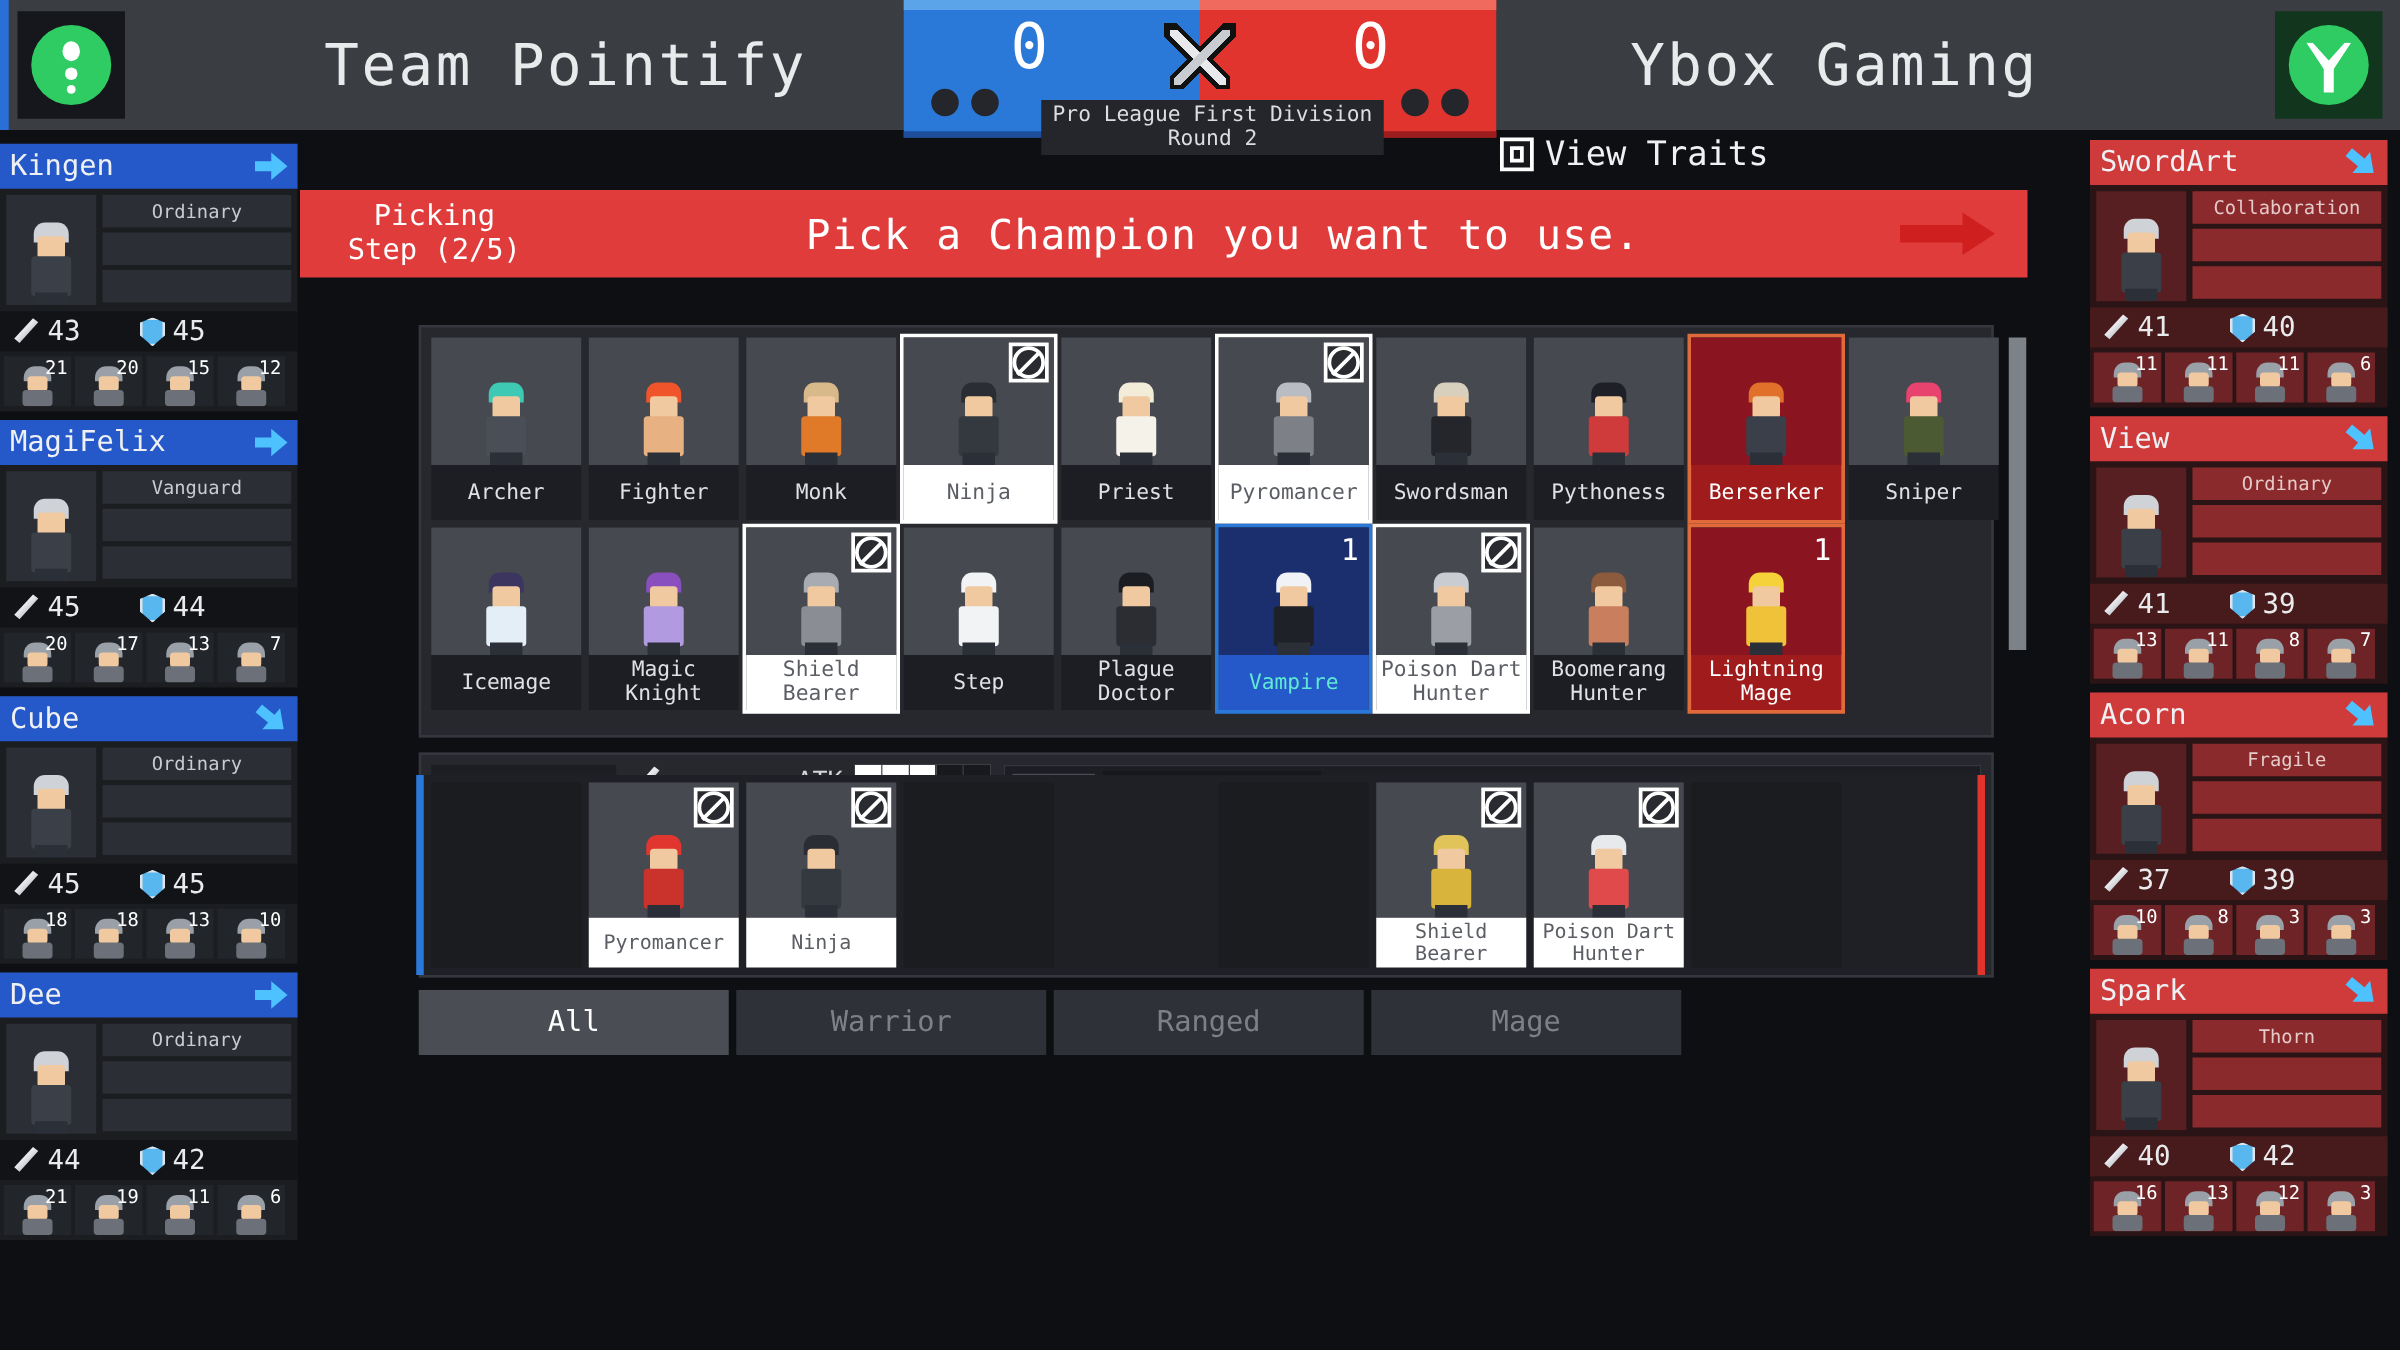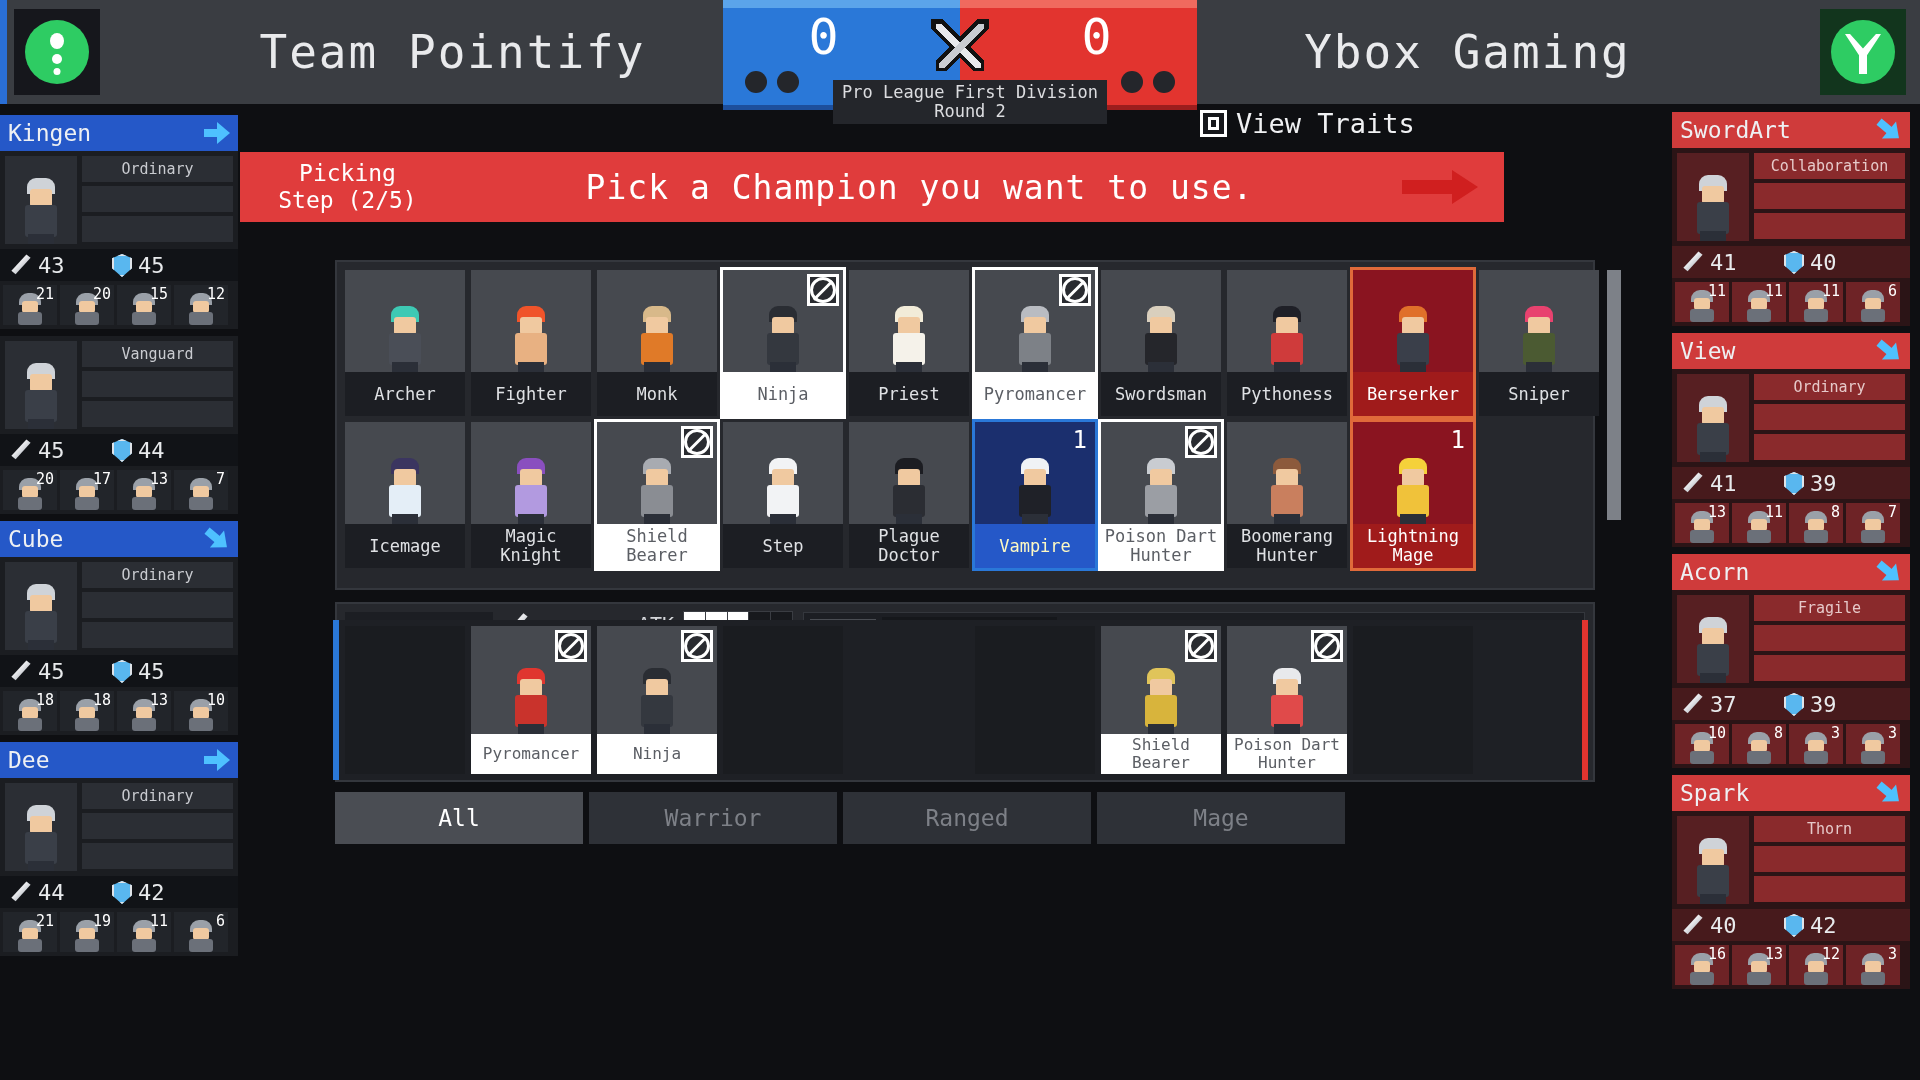--- a/index.html
+++ b/index.html
@@ -54,21 +54,21 @@
     padding:3px 6px; z-index:4; }
 
   
   #view-traits { position:absolute; left:1200px; top:108px; display:flex; align-items:center; gap:9px; z-index:20;}
   .key-box { width:27px;height:27px;border:3px solid #fff; background:#17181c;
     display:flex;align-items:center;justify-content:center; }
   .key-box i { width:11px;height:13px;border:3px solid #fff; display:block;}
   #view-traits span { color:#f0f1f3; font-size:27px; }
 
   
-  #banner { position:absolute; left:240px; top:152px; width:1264px; height:70px;
+  #banner { position:absolute; left:240px; top:152px; width:1382px; height:70px;
     background:#e03c3c; display:flex; align-items:center; }
   #banner .step { width:215px; color:#fff; font-size:23px; line-height:27px; text-align:center;}
   #banner .msg { flex:1; text-align:center; color:#fff; font-size:33px; letter-spacing:1px;}
   #banner .arrow { width:120px; display:flex; align-items:center; justify-content:center;}
   .arrow-shape { width:84px;height:34px; position:relative; }
   .arrow-shape::before{content:"";position:absolute;left:0;top:10px;width:54px;height:14px;background:#d01f1f;}
   .arrow-shape::after{content:"";position:absolute;left:50px;top:0;width:0;height:0;
     border-top:17px solid transparent;border-bottom:17px solid transparent;border-left:26px solid #d01f1f;}
 
   
@@ -121,21 +121,21 @@
     background:#26282d; border:2px solid #34373d; display:flex; }
   #grid { flex:1; display:grid; grid-template-columns:repeat(10,120px);
     grid-auto-rows:146px; gap:6px; padding:8px; }
   .champ { background:#1c1e23; position:relative; display:flex; flex-direction:column;
     cursor:pointer; }
   .champ .art { flex:1; background:#46494f; position:relative; overflow:hidden; }
   .champ .lbl { height:44px; display:flex; align-items:center; justify-content:center;
     text-align:center; color:#dfe1e4; font-size:17px; line-height:19px; padding:0 2px;}
   .champ.white .lbl { background:#fff; color:#5b5e64; }
   .champ.sel-blue { outline:3px solid #2a78d8; }
-  .champ.sel-blue .lbl { background:#2558c8; color:#fef9c3; }
+  .champ.sel-blue .lbl { background:#2558c8; color:#5eead4; }
   .champ.sel-blue .art { background:#1b2f6e; }
   .champ.sel-red { outline:3px solid #e06a3a; }
   .champ.sel-red .lbl { background:#a01b1b; color:#fff; }
   .champ.sel-red .art { background:#8a1420; }
   .champ.outline-white { outline:3px solid #fff; }
   .ban { position:absolute; right:4px; top:4px; width:32px;height:32px;border:3px solid #fff;
     background:rgba(18,19,23,.55); display:flex;align-items:center;justify-content:center; z-index:5;}
   .ban::before{content:"";width:20px;height:20px;border:3px solid #fff;border-radius:50%;}
   .ban::after{content:"";position:absolute;width:26px;height:3px;background:#fff;transform:rotate(-45deg);}
   .cnum { position:absolute; right:8px; top:4px; color:#fff; font-size:24px; z-index:5; }
@@ -337,20 +337,26 @@
           <b>12</b>
           <div class="spr mini">
             <div class="hair" style="background:#9aa0a8"></div>
             <div class="face"></div>
             <div class="body" style="background:#6b7079"></div>
           </div>
         </div>
       </div>
     </div>
     <div class="pcard blue">
+      <div class="pc-head">
+        <div class="nm">MagiFelix</div>
+        <div class="ar">
+          <div class="ar-icon"></div>
+        </div>
+      </div>
       <div class="pc-body">
         <div class="pc-av">
           <div class="spr ">
             <div class="hair" style="background:#cfd3d8"></div>
             <div class="face"></div>
             <div class="body" style="background:#3a3f48"></div>
             <div class="legs"></div>
           </div>
         </div>
         <div class="pc-traits">

